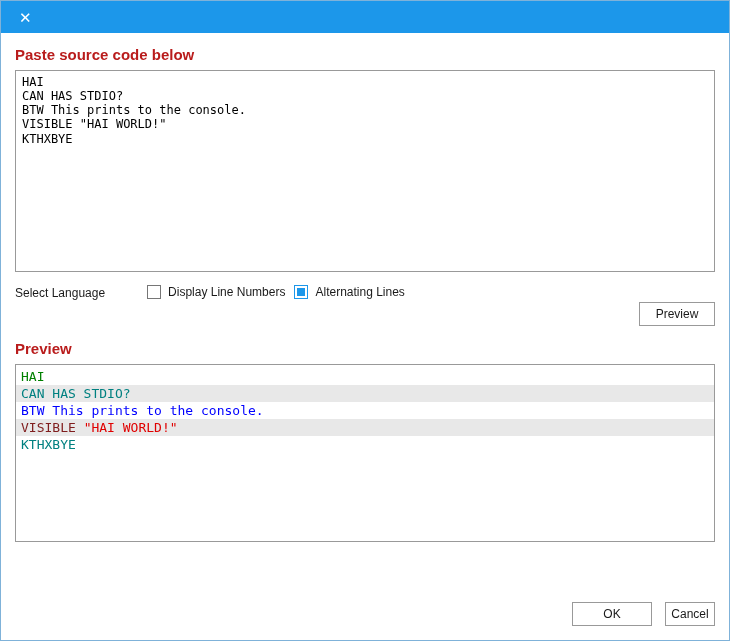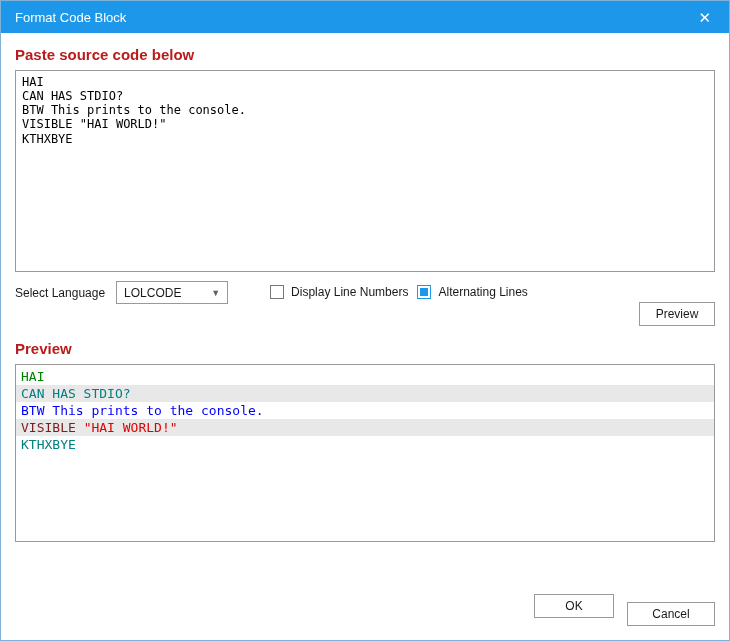--- a/index.html
+++ b/index.html
@@ -106,49 +106,44 @@
     line-height: 17px;
     padding: 0 5px;
     white-space: pre;
   }
   .preview-line.alt { background: var(--altBg, #e8e8e8); }
   .footer {
     margin-top: auto;
     display: flex; justify-content: flex-end; gap: 13px;
   }
   .ok-btn { width: 80px; }
-  .cancel-btn { width: 88px; margin-top: 8px; }
+  .cancel-btn { width: 50px; }
 </style>
 </head>
 <body>
 
 <div class="dialog">
 
   <div class="titlebar">
-    <span class="title">Format Code Block</span>
     <span class="close">✕</span>
   </div>
 
   <div class="body">
 
     <div class="section-label">Paste source code below</div>
     <textarea class="code-input" spellcheck="false" style="">HAI
 CAN HAS STDIO?
 BTW This prints to the console.
 VISIBLE "HAI WORLD!"
 KTHXBYE</textarea>
 
 
     <div class="options-row">
       <span class="lang-label">Select Language</span>
 
-      <div class="select">
-        <span>LOLCODE</span>
-        <span class="caret">▼</span>
-      </div>
 
       <div class="checks">
         <label class="check-row">
           <span class="checkbox"></span>
           <span>Display Line Numbers</span>
         </label>
         <label class="check-row">
           <span class="checkbox checked"></span>
           <span>Alternating Lines</span>
         </label>

